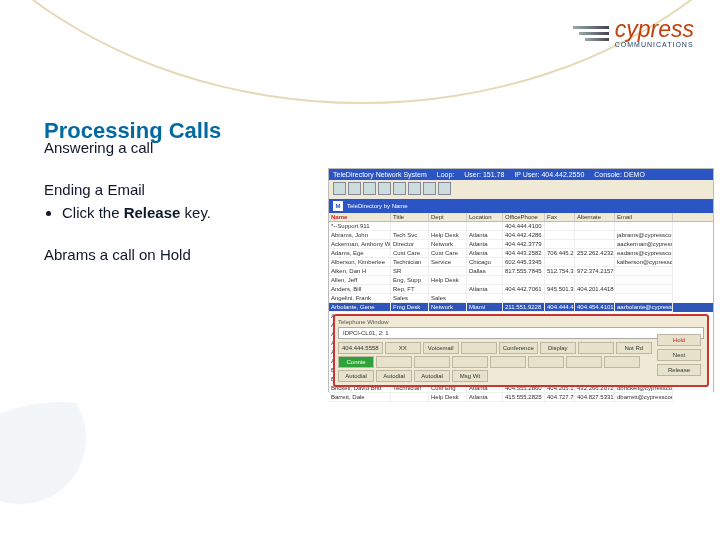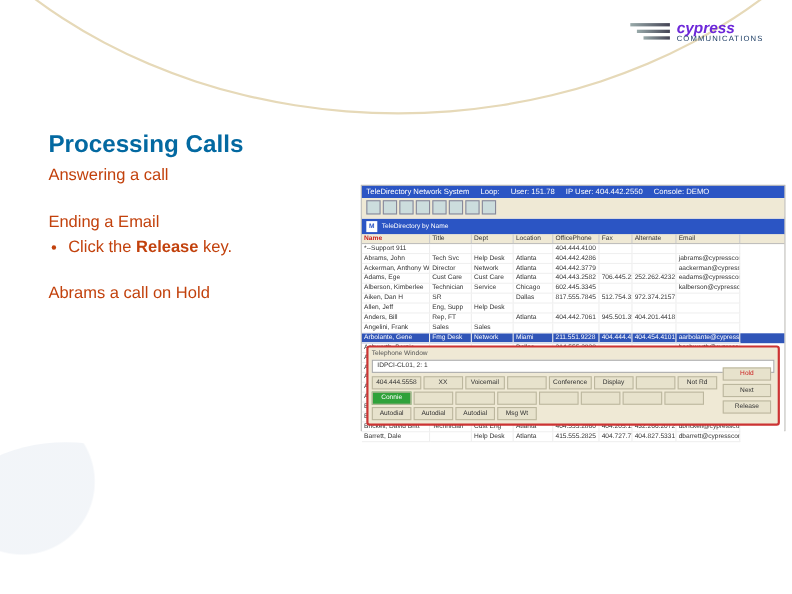--- a/index.html
+++ b/index.html
@@ -4,24 +4,24 @@
 <style>
   html,body{margin:0;padding:0;width:720px;height:540px;font-family:Arial,Helvetica,sans-serif;background:#fff;overflow:hidden}
   .slide{position:relative;width:720px;height:540px}
   .arc{position:absolute;top:-660px;left:-120px;width:960px;height:760px;border:2px solid #e6d9b8;border-radius:50%}
   .logo{position:absolute;top:18px;right:26px;display:flex;align-items:center;gap:6px}
   .logo .lines{display:flex;flex-direction:column;gap:3px;align-items:flex-end}
   .logo .lines span{display:block;width:36px;height:3px;background:linear-gradient(90deg,#9aa,#445);}
   .logo .lines span:nth-child(2){width:30px}
   .logo .lines span:nth-child(3){width:24px}
   .logo-text{display:flex;flex-direction:column;line-height:1}
-  .logo-text .brand{color:#6d28d9;font-style:italic;font-weight:700;font-size:14px}
+  .logo-text .brand{color:#c2410c;font-style:italic;font-weight:400;font-size:23px}
   .logo-text .sub{color:#14365f;font-size:7px;letter-spacing:1px;text-transform:uppercase}
   .title{position:absolute;top:118px;left:44px;font-size:22px;font-weight:700;color:#0369a1}
-  .body{position:absolute;top:150px;left:44px;width:300px;font-size:15px;color:#c2410c;line-height:1.35}
+  .body{position:absolute;top:138px;left:44px;width:300px;font-size:15px;color:#0f172a;line-height:1.35}
   .body .sec{margin-bottom:22px}
   .body .sec-h{margin-bottom:2px}
   .body ul{margin:0;padding-left:18px}
   .body li{list-style:disc}
   .body b{font-weight:700}
   .shot{position:absolute;top:168px;right:6px;width:384px;height:222px;border:1px solid #bbb;background:#ece8dc;font-size:6px;color:#333}
   .tbar{background:#2b55c4;color:#fff;padding:2px 4px;font-size:7px;display:flex;gap:10px}
   .tools{background:#efe9d5;padding:2px 4px;display:flex;gap:2px}
   .tools i{width:11px;height:11px;background:#cdd;border:1px solid #889;display:inline-block}
   .dirbar{background:#2b55c4;color:#fff;padding:2px 4px;margin-top:2px;display:flex;align-items:center;gap:4px}

